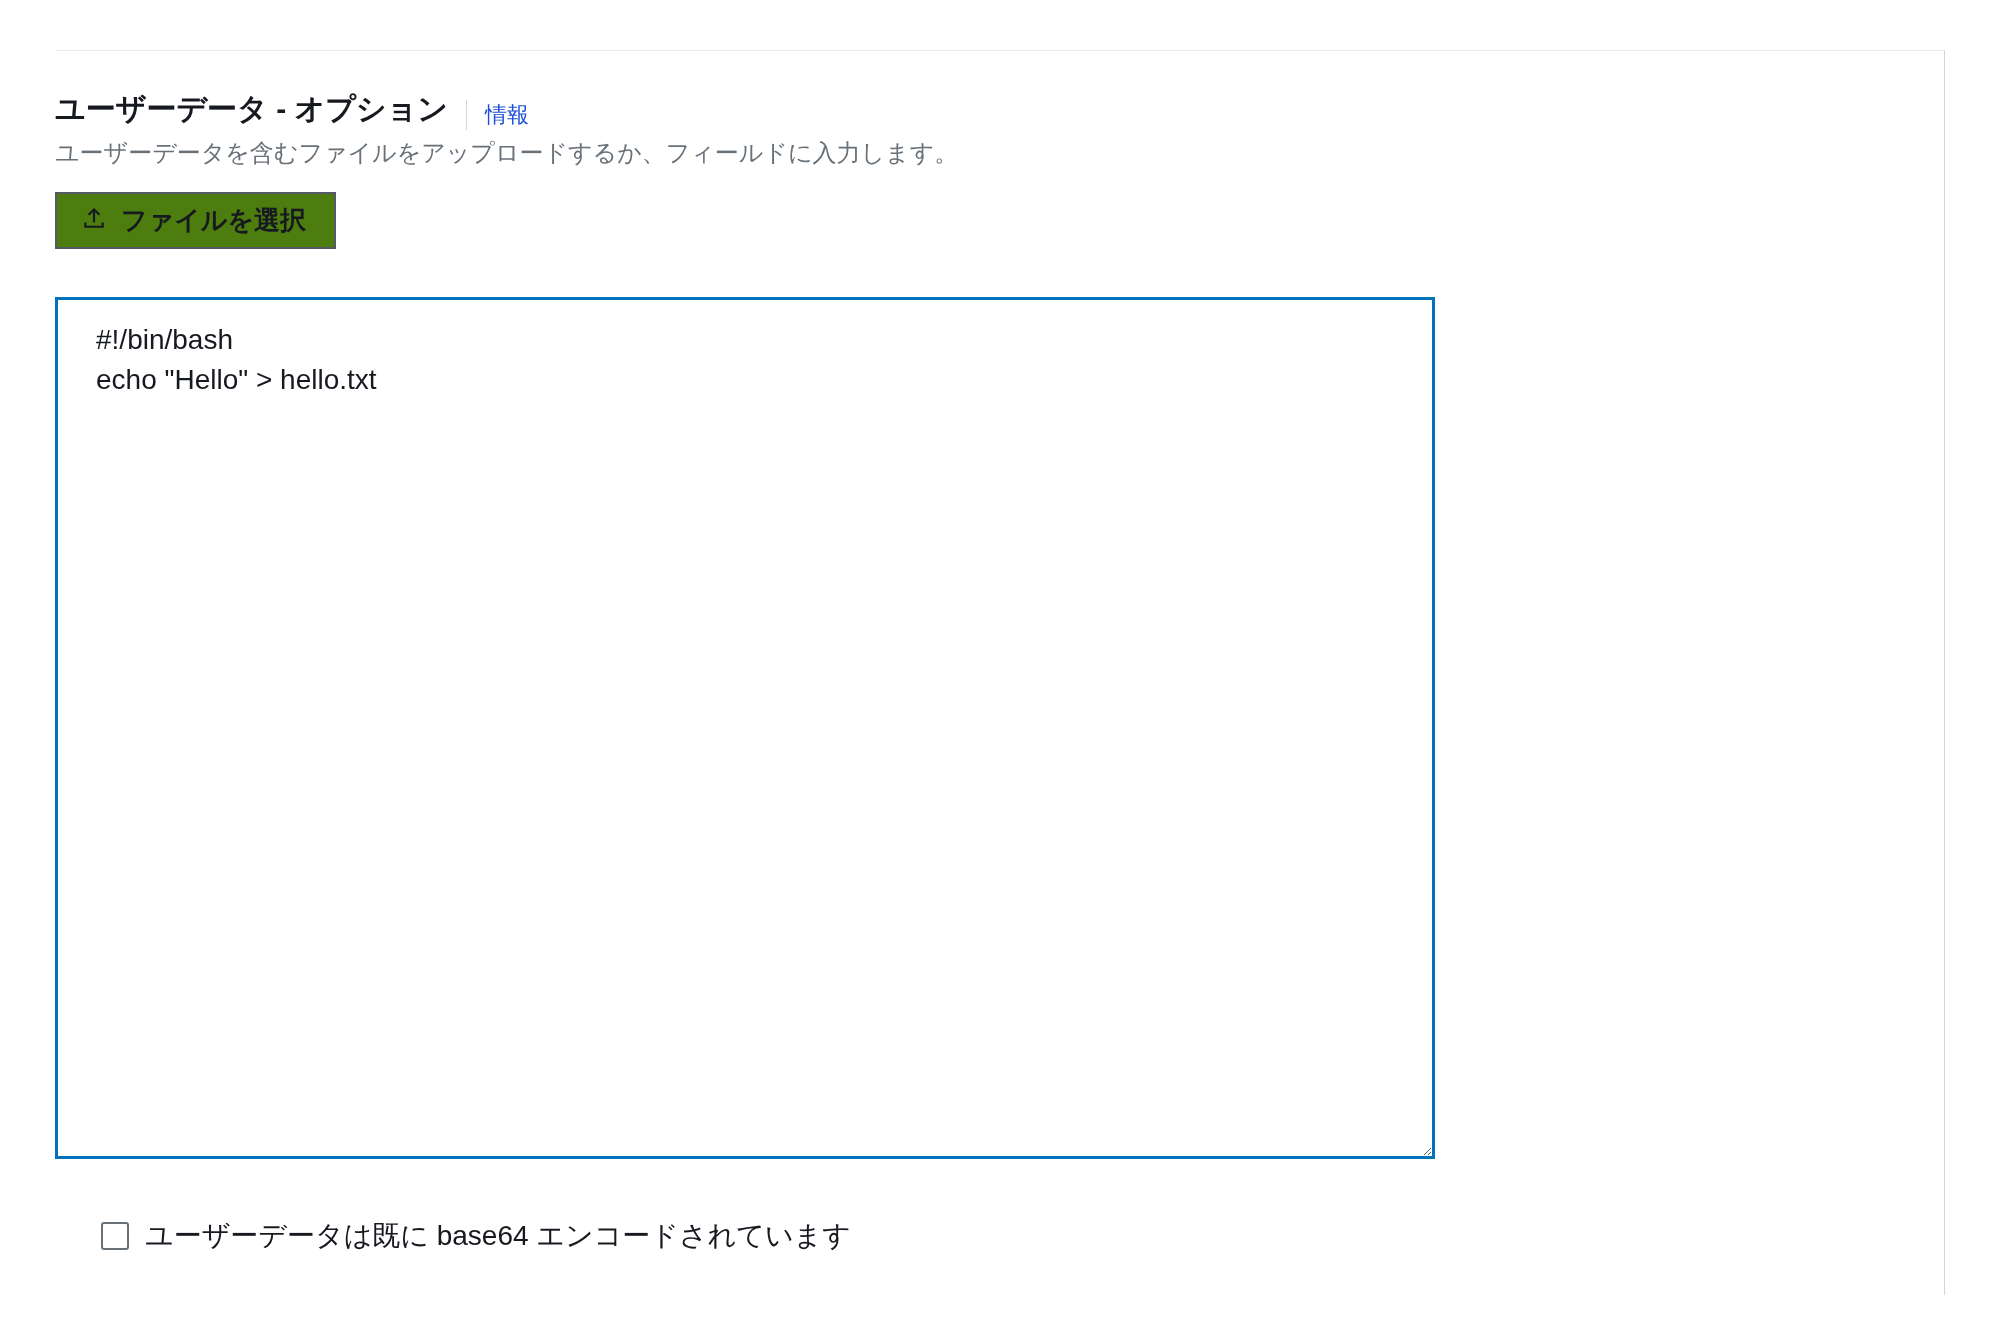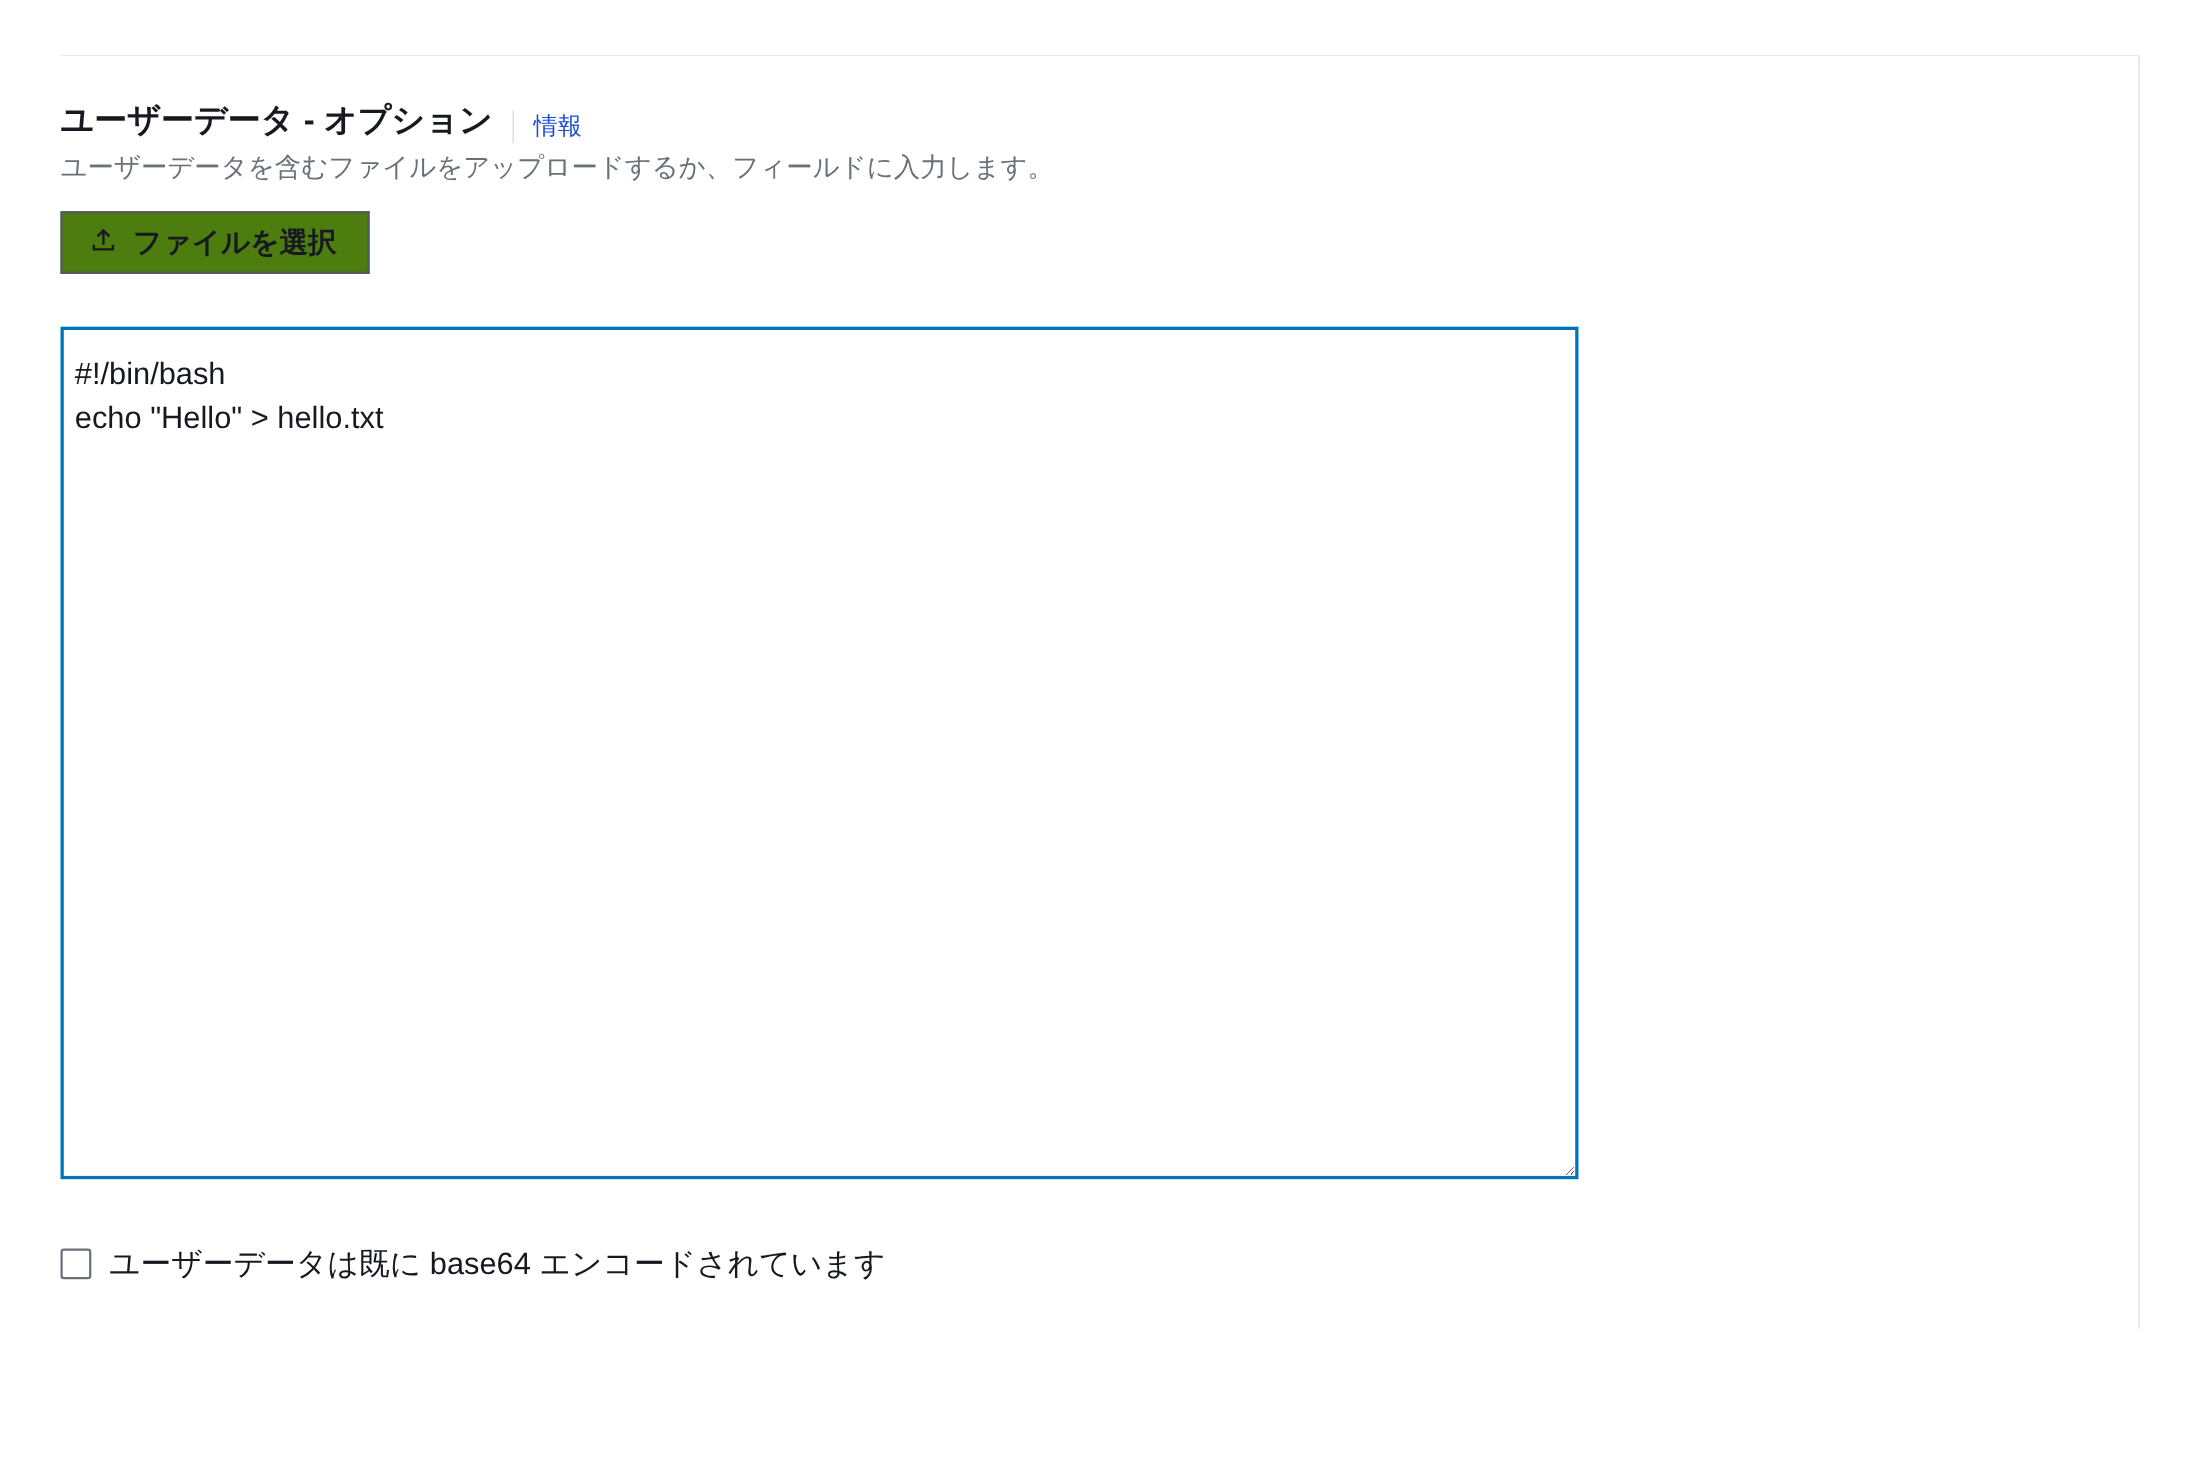--- a/index.html
+++ b/index.html
@@ -67,35 +67,36 @@
       height: 26px;
       stroke: #16191f;
       stroke-width: 2;
       fill: none;
     }
     .textarea-wrapper {
       margin-top: 48px;
     }
     .user-data-textarea {
       width: 1380px;
-      height: 775px;
+      height: 862px;
       border: 3px solid #0073bb;
-      padding: 20px 10px;
+      padding: 20px 38px;
       font-family: -apple-system, BlinkMacSystemFont, "Helvetica Neue", Arial, sans-serif;
       font-size: 28px;
       line-height: 1.45;
       color: #16191f;
       resize: both;
       outline: none;
     }
     .checkbox-row {
       display: flex;
       align-items: center;
       gap: 16px;
       margin-top: 52px;
+      margin-left: 46px;
     }
     .checkbox-box {
       width: 28px;
       height: 28px;
       border: 2px solid #687078;
       border-radius: 3px;
       background: #ffffff;
       cursor: pointer;
       flex-shrink: 0;
     }

